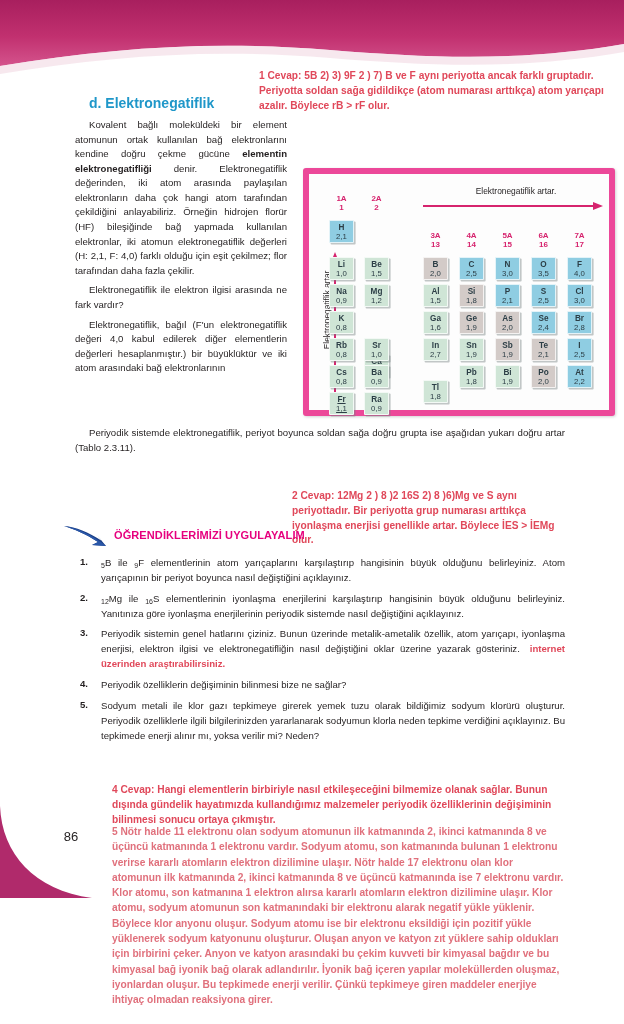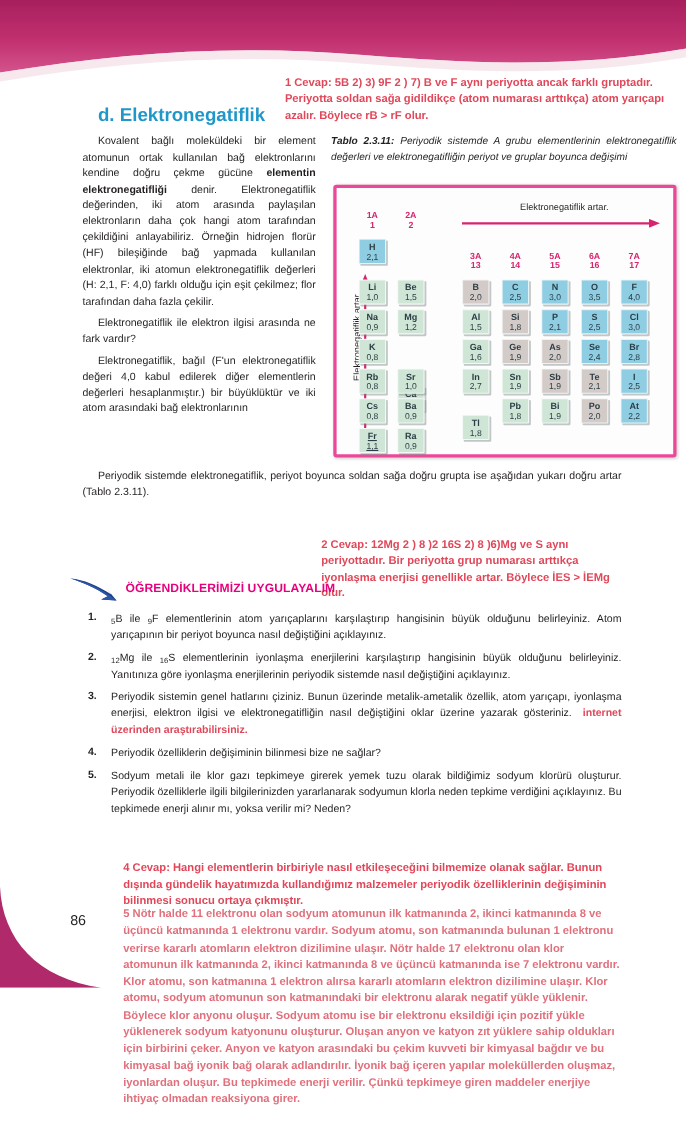--- a/index.html
+++ b/index.html
@@ -62,21 +62,21 @@
   }
 
   
   #left-col {
     position: absolute;
     left: 75px; top: 95px;
     width: 212px;
   }
   h3.subhead {
     color: #1f97c9;
-    font-size: 17px;
+    font-size: 14px;
     font-weight: bold;
     margin: 0 0 7px 14px;
   }
   p.body {
     font-size: 9.6px;
     line-height: 1.52;
     color: #231f20;
     text-align: justify;
     text-indent: 14px;
     margin-bottom: 5px;
@@ -95,21 +95,21 @@
     text-align: justify;
   }
   #tbl-caption b { font-style: italic; font-weight: bold; }
 
   
   #ptable-box {
     position: absolute;
     left: 303px; top: 168px;
     width: 312px; height: 248px;
     background: #fdfdfd;
-    border: 3px solid #ec4899;
+    border: 6px solid #ec4899;
     border-radius: 3px;
     box-shadow: 1px 1px 3px rgba(0,0,0,0.18);
   }
   #ptable-inner { position: absolute; inset: 0; }
 
   .grp-label {
     position: absolute;
     color: #d6246e;
     font-size: 8px;
     font-weight: bold;
@@ -279,23 +279,20 @@
 
   <div id="answer1" class="red-note">1 Cevap:  5B 2) 3)  9F 2 ) 7) B ve F aynı periyotta ancak farklı gruptadır. Periyotta soldan sağa gidildikçe (atom numarası arttıkça) atom yarıçapı azalır. Böylece rB &gt; rF olur.</div>
 
   <div id="left-col">
     <h3 class="subhead">d. Elektronegatiflik</h3>
     <p class="body">Kovalent bağlı moleküldeki bir element atomunun ortak kullanılan bağ elektronlarını kendine doğru çekme gücüne <b>elementin elektronegatifliği</b> denir. Elektronegatiflik değerinden, iki atom arasında paylaşılan elektronların daha çok hangi atom tarafından çekildiğini anlayabiliriz. Örneğin hidrojen florür (HF) bileşiğinde bağ yapmada kullanılan elektronlar, iki atomun elektronegatiflik değerleri (H: 2,1, F: 4,0) farklı olduğu için eşit çekilmez; flor tarafından daha fazla çekilir.</p>
     <p class="body">Elektronegatiflik ile elektron ilgisi arasında ne fark vardır?</p>
     <p class="body">Elektronegatiflik, bağıl (F'un elektronegatiflik değeri 4,0 kabul edilerek diğer elementlerin değerleri hesaplanmıştır.) bir büyüklüktür ve iki atom arasındaki bağ elektronlarının</p>
   </div>
 
-  <div id="tbl-caption">
-    <b>Tablo 2.3.11:</b><span> Periyodik sistemde A grubu elementlerinin elektronegatiflik değerleri ve elektronegatifliğin periyot ve gruplar boyunca değişimi</span>
-  </div>
 
   <div id="ptable-box">
     <div id="ptable-inner">
 
       <div id="h-arrow-label">Elektronegatiflik artar.</div>
       <svg id="h-arrow" viewBox="0 0 180 8" xmlns="http://www.w3.org/2000/svg">
         <line x1="0" y1="4" x2="170" y2="4" stroke="#d6246e" stroke-width="2"></line>
         <polygon points="170,0 180,4 170,8" fill="#d6246e"></polygon>
       </svg>
 

